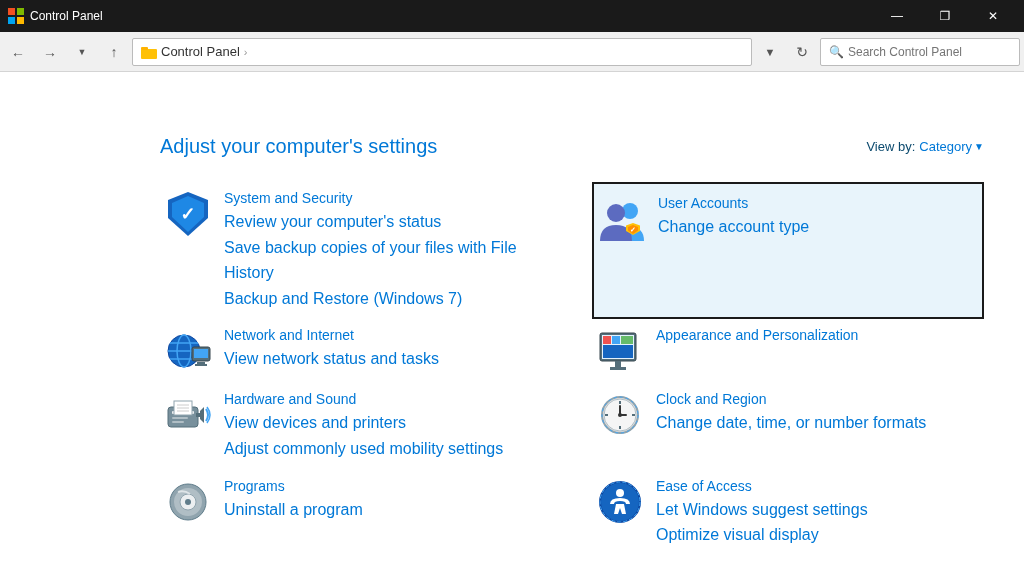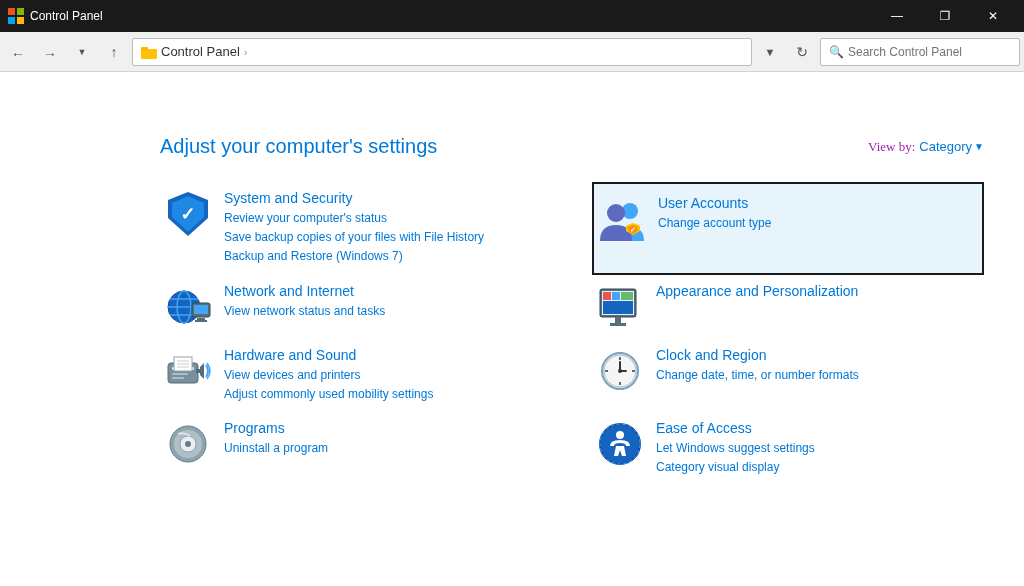--- a/index.html
+++ b/index.html
@@ -162,21 +162,21 @@
       color: #0078d7;
       font-weight: 300;
     }
     .view-by {
       display: flex;
       align-items: center;
       gap: 4px;
       font-size: 13px;
       color: #333;
     }
-    .view-by-label { color: #a21caf; font-family: Liberation Serif, serif; }
+    .view-by-label { color: #0c4a6e; }
     .view-by-value {
       color: #0078d7;
       cursor: pointer;
       display: flex;
       align-items: center;
       gap: 2px;
     }
     .view-by-arrow { font-size: 10px; color: #0078d7; }
 
     
@@ -202,21 +202,21 @@
       justify-content: center;
     }
     .category-text { flex: 1; }
     .category-title {
       font-size: 14px;
       color: #0078d7;
       margin-bottom: 3px;
       cursor: pointer;
     }
     .category-link {
-      font-size: 12px;
+      font-size: 16px;
       color: #0078d7;
       display: block;
       cursor: pointer;
       line-height: 1.6;
     }
 
     
     .category-item.highlighted {
       background: #e8f4fb;
       border: 2px solid #1a1a1a;
@@ -436,18 +436,18 @@
           <circle cx="24" cy="22" r="20" fill="none" stroke="#42a5f5" stroke-width="1" stroke-dasharray="4,2"></circle>
 
           <circle cx="24" cy="13" r="4" fill="white"></circle>
           <path d="M14,24 Q14,18 24,18 Q34,18 34,24 L30,24 Q30,21 24,21 Q18,21 18,24 Z" fill="white"></path>
           <path d="M20,24 L18,34 L22,34 L24,28 L26,34 L30,34 L28,24 Z" fill="white"></path>
         </svg>
       </div>
       <div class="category-text">
         <div class="category-title">Ease of Access</div>
         <span class="category-link">Let Windows suggest settings</span>
-        <span class="category-link">Category visual display</span>
+        <span class="category-link">Optimize visual display</span>
       </div>
     </div>
 
   </div>
 </div>
 
 </body></html>

